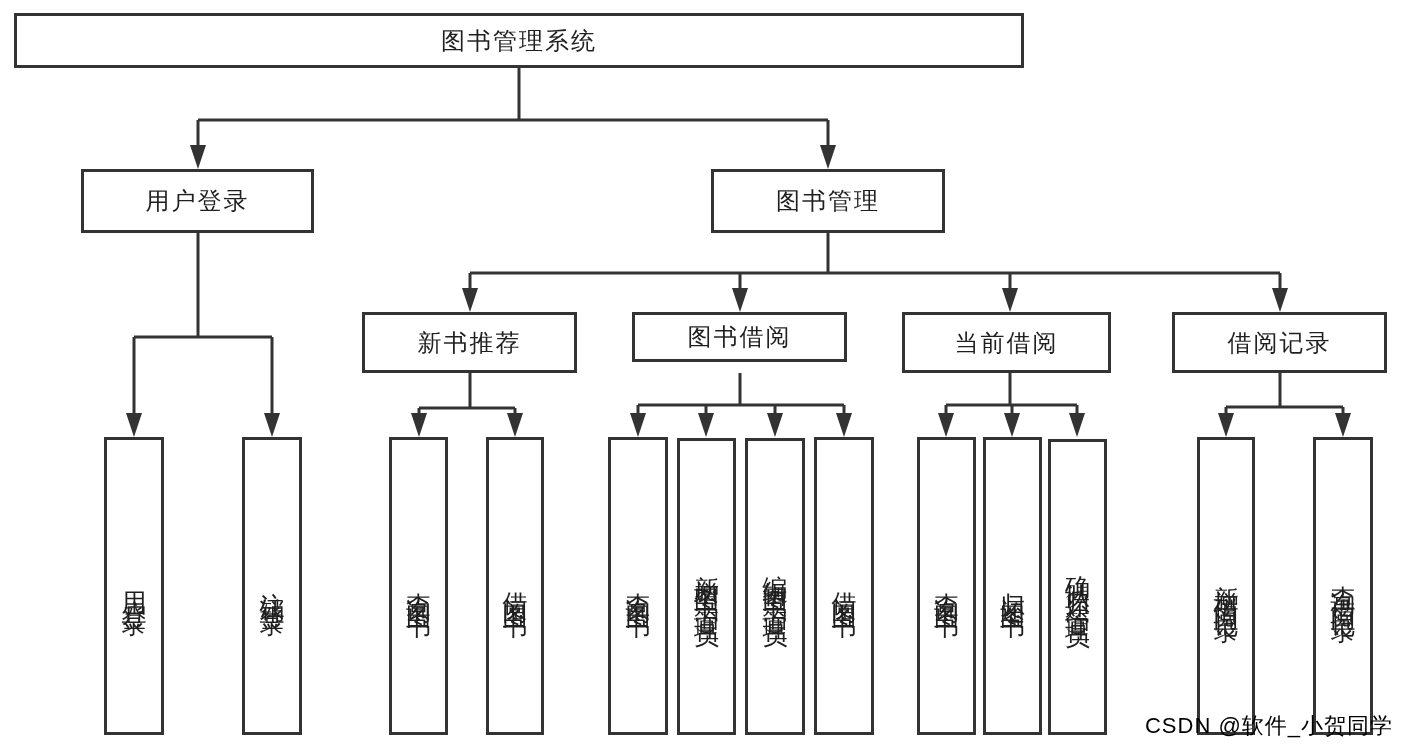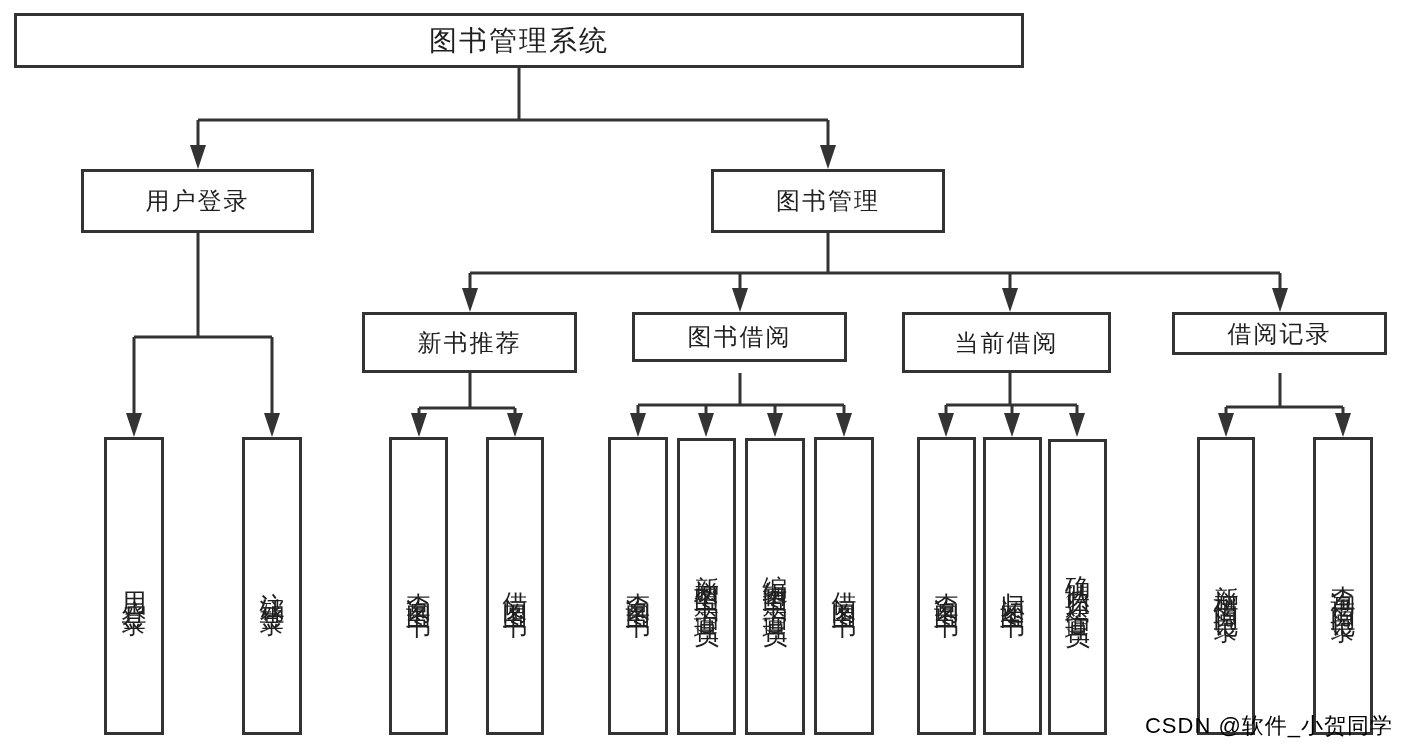--- a/index.html
+++ b/index.html
@@ -30,21 +30,21 @@
     border: 3px solid #333333;
     display: flex;
     align-items: center;
     justify-content: center;
     color: #1f1f1f;
     font-size: 24px;
     letter-spacing: 2px;
     text-align: center;
     z-index: 2;
   }
-  .node.root    { font-size: 28px; }
+  .node.root    { font-size: 24px; }
   .node.leaf {
     writing-mode: vertical-rl;
     text-orientation: mixed;
     font-size: 25px;
     letter-spacing: 7px;
     line-height: 1;
     padding: 6px 0;
   }
   .watermark {
     position: absolute;
@@ -96,21 +96,21 @@
   </svg>
 
   <div class="node root" style="left:14px; top:13px; width:1010px; height:55px;">图书管理系统</div>
 
   <div class="node" style="left:81px; top:169px; width:233px; height:64px;">用户登录</div>
   <div class="node" style="left:711px; top:169px; width:234px; height:64px;">图书管理</div>
 
   <div class="node" style="left:362px; top:312px; width:215px; height:61px;font-family:Liberation Serif, serif;">新书推荐</div>
   <div class="node" style="left:632px; top:312px; width:215px; height:50px;">图书借阅</div>
   <div class="node" style="left:902px; top:312px; width:209px; height:61px;">当前借阅</div>
-  <div class="node" style="left:1172px; top:312px; width:215px; height:43px;">借阅记录</div>
+  <div class="node" style="left:1172px; top:312px; width:215px; height:61px;">借阅记录</div>
 
   <div class="node leaf" style="left:104px; top:437px; width:60px; height:298px;">用户登录</div>
   <div class="node leaf" style="left:242px; top:437px; width:60px; height:298px;">注销登录</div>
 
   <div class="node leaf" style="left:389px; top:437px; width:59px; height:298px;">查询图书</div>
   <div class="node leaf" style="left:486px; top:437px; width:58px; height:298px;">借阅图书</div>
 
   <div class="node leaf" style="left:608px; top:437px; width:60px; height:298px;">查询图书</div>
   <div class="node leaf" style="left:677px; top:438px; width:59px; height:297px;">新增图书（管理员）</div>
   <div class="node leaf" style="left:745px; top:438px; width:60px; height:297px;">编辑图书（管理员）</div>

